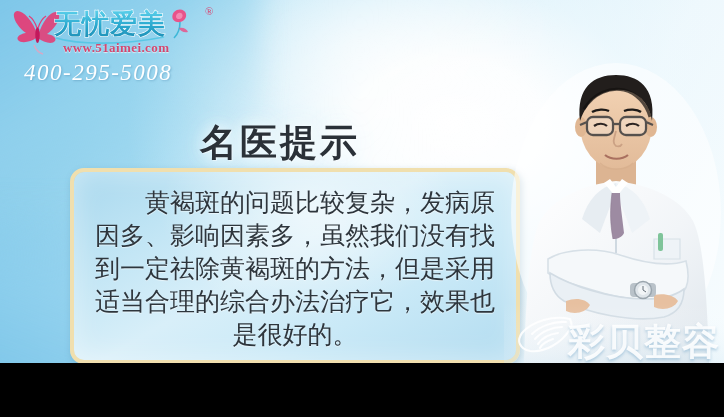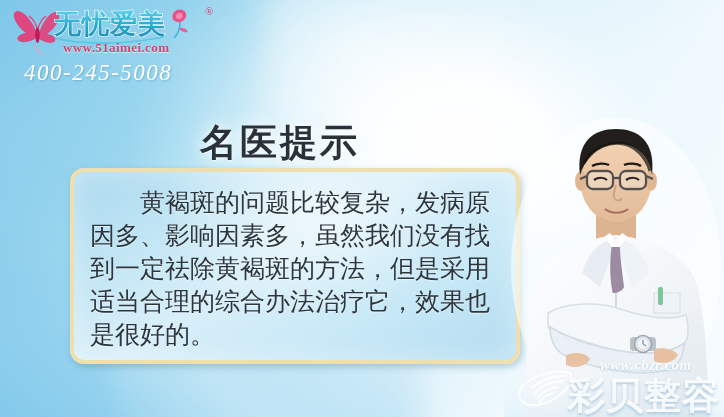--- a/index.html
+++ b/index.html
@@ -3,24 +3,25 @@
 <meta charset="utf-8">
 <style>
   html, body {
     margin: 0;
     padding: 0;
     background: #000;
   }
   #stage {
     position: relative;
     width: 724px;
-    height: 417px;
+    height: 363px;
     overflow: hidden;
     font-family: "Liberation Sans", sans-serif;
     background: #bfe2f3;
+    text-align: center;
   }
 
   
   .bg-base {
     position: absolute;
     inset: 0;
     background:
       radial-gradient(ellipse 520px 360px at 62% 34%, #ffffff 0%, rgba(255,255,255,0.92) 18%, rgba(240,250,254,0.55) 38%, rgba(210,238,250,0.0) 62%),
       linear-gradient(118deg, #7dc4e8 0%, #8fd0ec 14%, #a7dcf2 28%, #c2e7f6 44%, #dcf1fa 60%, #eef8fd 76%, #f7fcfe 100%);
   }
@@ -235,21 +236,21 @@
         <path d="M126 18 C126 24 124 30 120 34" stroke="#3fb8d8" stroke-width="1.6" fill="none"></path>
         <path d="M125 24 C129 23 133 25 134 28 C130 29 126 27 125 24 Z" fill="#e8538a" opacity="0.85"></path>
       </g>
       <path d="M2 34 C25 41 70 41 110 33" stroke="#4fc4e3" stroke-width="1.6" fill="none" opacity="0.85"></path>
     </svg>
 
     <span class="brand-reg">®</span>
 
     <div class="brand-url">www.51aimei.com</div>
 
-    <div class="brand-phone">400-245-5008</div>
+    <div class="brand-phone">400-295-5008</div>
   </div>
 
   <div class="section-title">名医提示</div>
 
   <div class="quote-card">
     <p class="quote-text">黄褐斑的问题比较复杂，发病原因多、影响因素多，虽然我们没有找到一定祛除黄褐斑的方法，但是采用适当合理的综合办法治疗它，效果也是很好的。</p>
   </div>
 
   <svg class="doctor" viewBox="0 0 220 300">
     <defs>
@@ -346,17 +347,16 @@
     <svg class="wm-shell" viewBox="0 0 62 42">
       <g fill="none" stroke="rgba(255,255,255,0.95)" stroke-width="2.1" stroke-linecap="round">
         <path d="M56 6 C 40 2 18 8 8 20 C 2 28 6 36 16 38 C 30 40 48 30 56 16"></path>
         <path d="M52 9 C 40 8 26 13 18 21"></path>
         <path d="M48 14 C 38 14 27 19 21 26"></path>
         <path d="M44 20 C 36 21 28 25 24 31"></path>
         <path d="M39 26 C 33 28 28 31 26 35"></path>
       </g>
       <path d="M56 6 C 58 10 58 14 56 17" stroke="rgba(255,255,255,0.9)" stroke-width="2.1" fill="none"></path>
     </svg>
-    <div class="wm-url">www.cbzr.com</div>
     <div class="wm-name">彩贝整容</div>
   </div>
 
 </div>
 
 </body></html>

